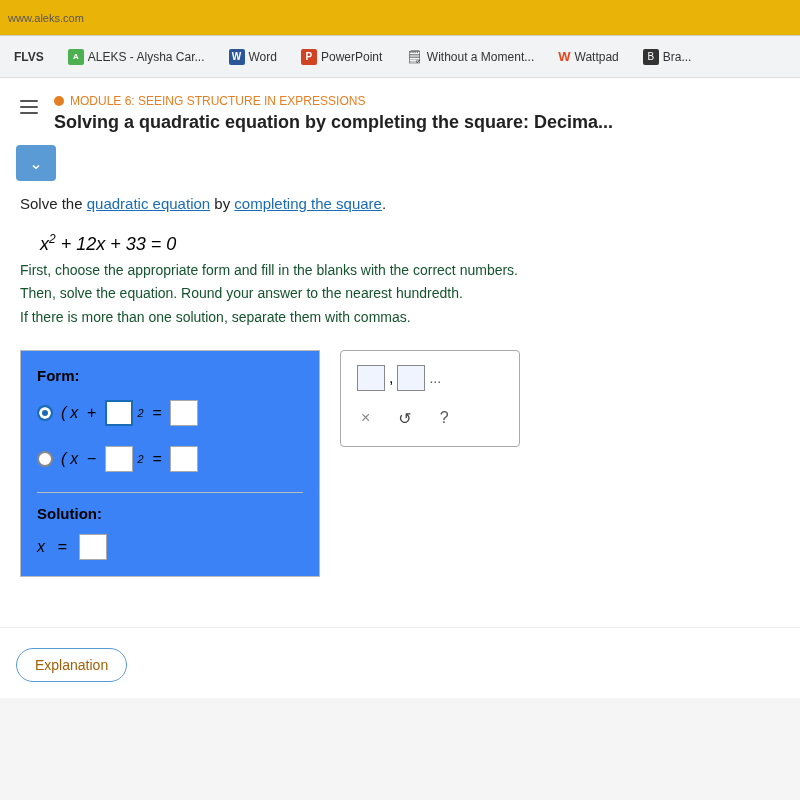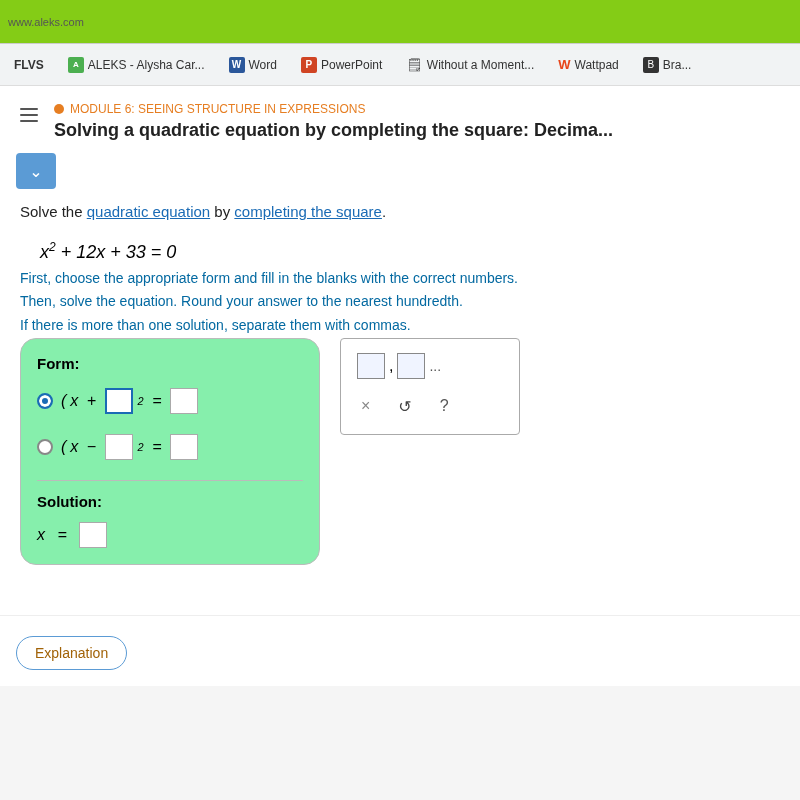--- a/index.html
+++ b/index.html
@@ -6,22 +6,22 @@
     body {
       font-family: Arial, sans-serif;
       background: #f5f5f5;
       width: 800px;
       min-height: 800px;
       overflow-x: hidden;
     }
 
     
     .tab-bar {
-      background: #84cc16;
-      height: 44px;
+      background: #eab308;
+      height: 36px;
       display: flex;
       align-items: center;
       padding: 0 8px;
       font-size: 12px;
       color: #333;
       border-bottom: 1px solid #ccc;
     }
     .tab-bar-url {
       color: #555;
       font-size: 11px;
@@ -178,38 +178,39 @@
       margin: 10px 0 4px 20px;
       font-style: italic;
     }
     .equation-display .exponent {
       vertical-align: super;
       font-size: 12px;
     }
 
     .instructions-text {
       font-size: 14px;
-      color: #0369a1;
+      color: #14532d;
       line-height: 1.7;
+      margin-bottom: 20px;
     }
 
     
     .two-col {
       display: flex;
       gap: 20px;
       align-items: flex-start;
     }
 
     
     .form-box {
       border: 1px solid #bbb;
-      border-radius: 16px;
+      border-radius: 0;
       padding: 16px;
       min-width: 300px;
-      background: #86efac;
+      background: #3b82f6;
     }
     .form-label {
       font-weight: bold;
       font-size: 15px;
       margin-bottom: 16px;
     }
     .form-option {
       display: flex;
       align-items: center;
       gap: 8px;

